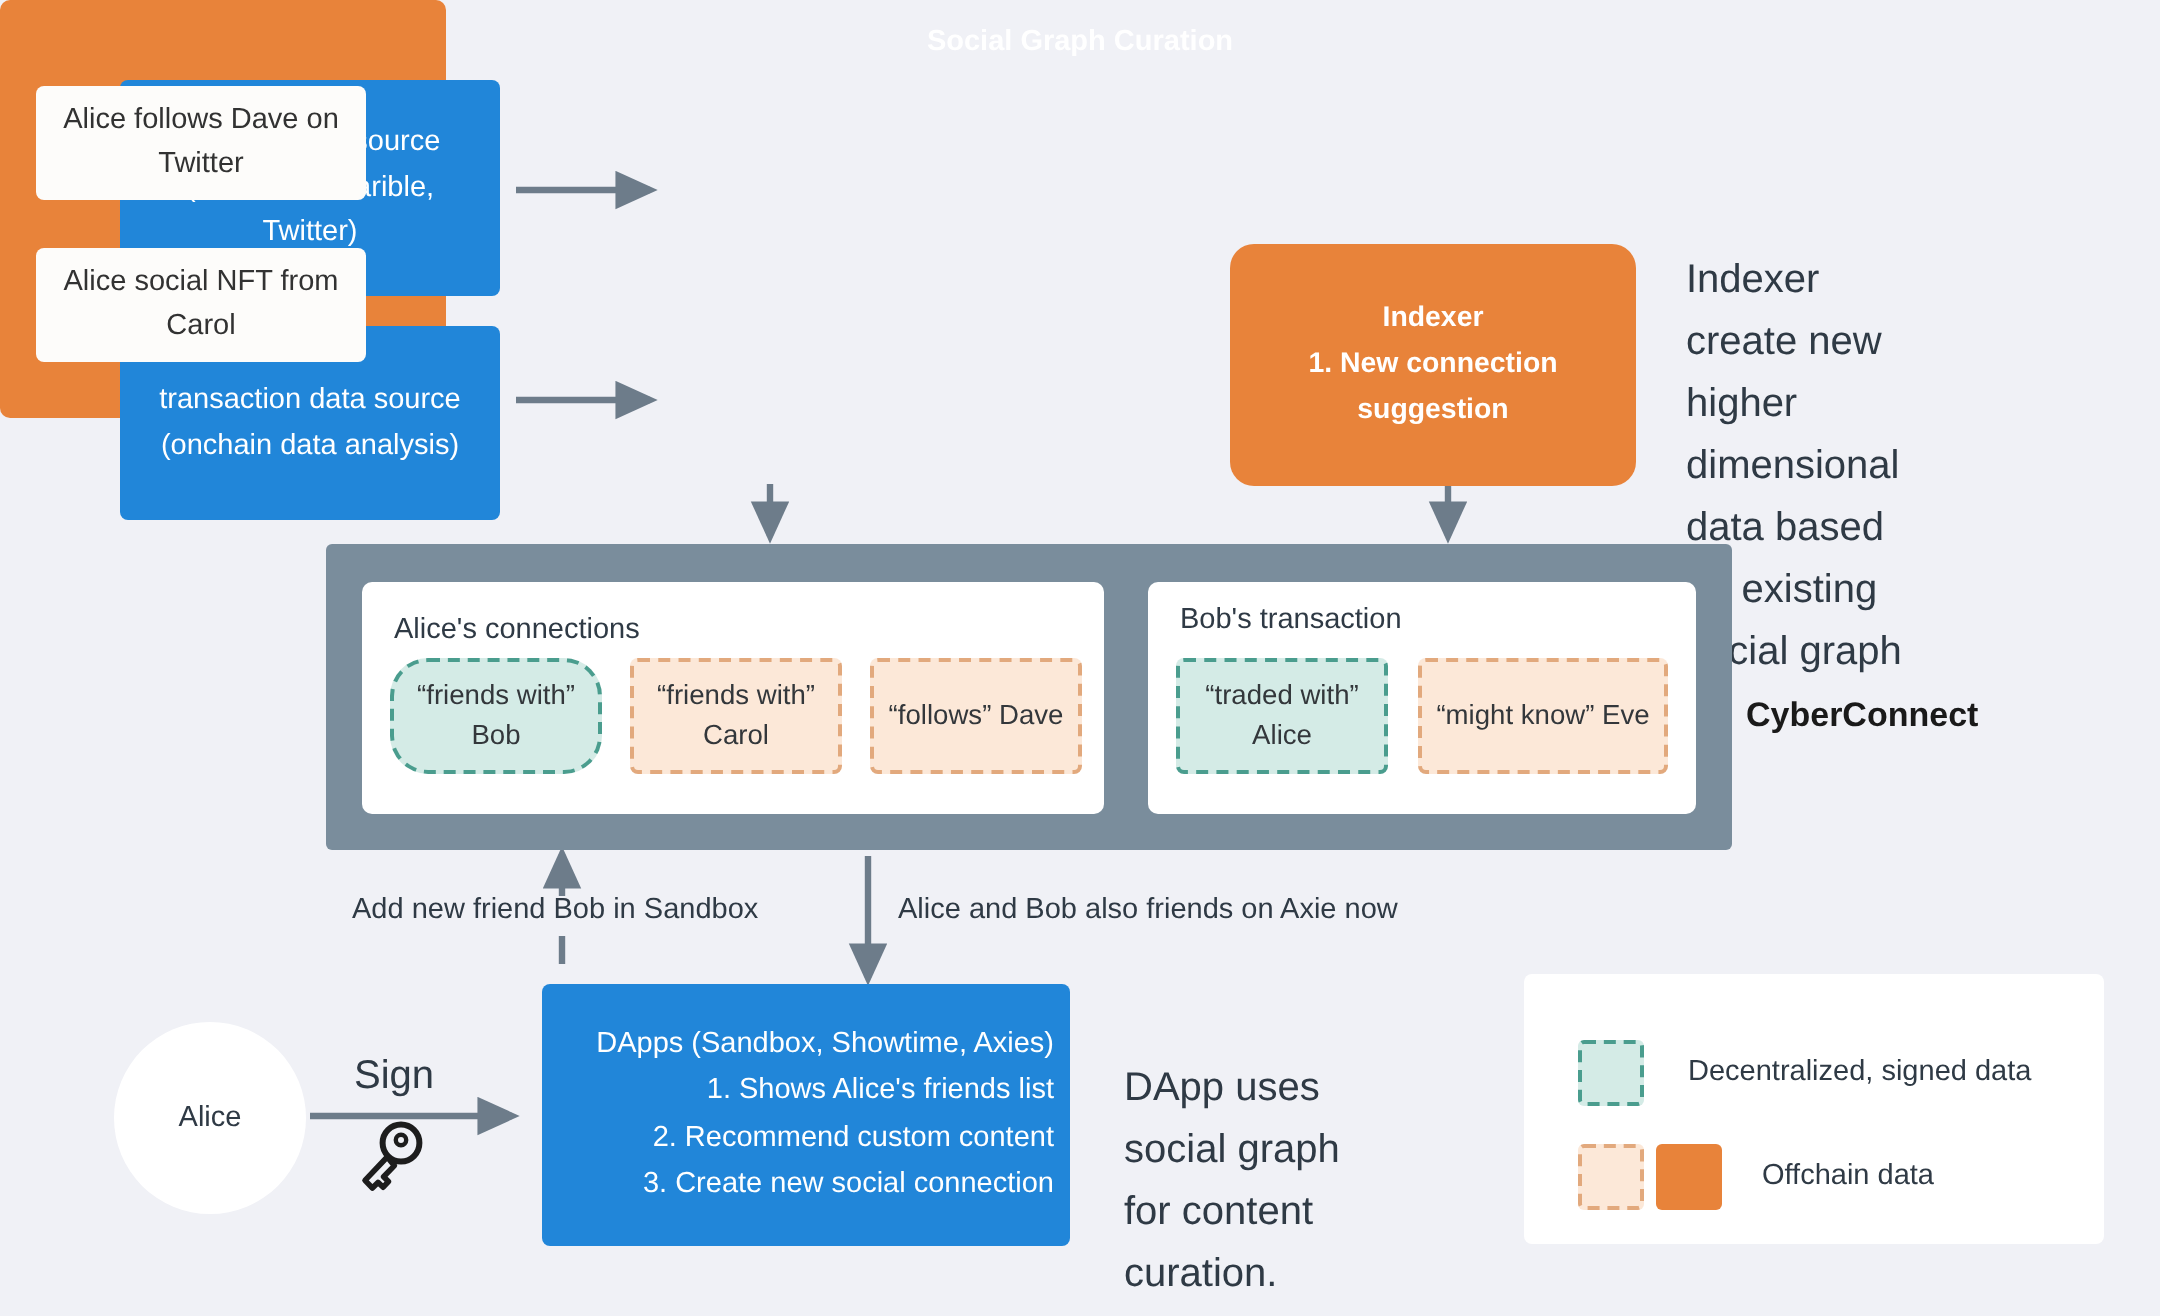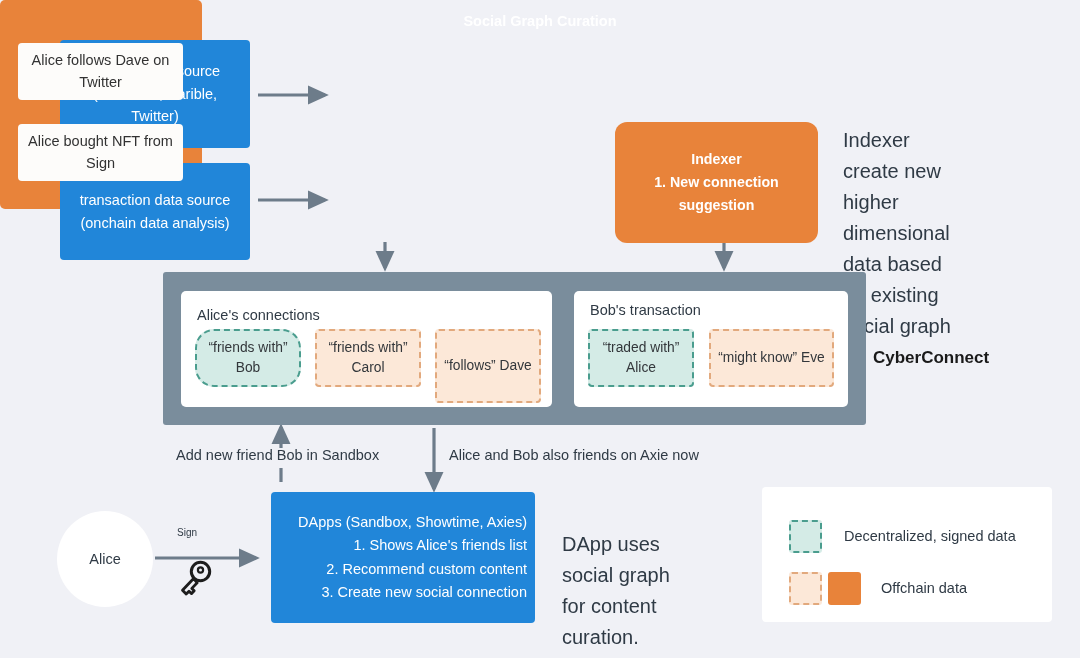--- a/index.html
+++ b/index.html
@@ -32,20 +32,21 @@
     border-radius: 4px;
     color: #ffffff;
     font-size: 14.5px;
     line-height: 1.55;
     padding: 6px 12px;
   }
   
   .orange-panel {
     background: #e8833a;
     border-radius: 5px;
+    padding-left: 21px;
   }
   .orange-title {
     position: absolute;
     color: #ffffff;
     font-weight: bold;
     font-size: 14.5px;
     text-align: center;
     left: 0;
     right: 0;
   }
@@ -144,21 +145,21 @@
     border-radius: 50%;
     display: flex;
     align-items: center;
     justify-content: center;
     color: #2f3a45;
     font-size: 14.5px;
   }
   .sign-label {
     position: absolute;
     color: #2f3a45;
-    font-size: 10px;
+    font-size: 20px;
   }
   
   .flow-label {
     position: absolute;
     color: #2f3a45;
     font-size: 14.5px;
     white-space: nowrap;
   }
   
   .legend-box {
@@ -225,37 +226,37 @@
     <span>offchain data source (NFTBank, Rarible, Twitter)</span>
   </div>
 
   <div class="box src-box" style="left:60px; top:163px; width:190px; height:97px;">
     <span>transaction data source (onchain data analysis)</span>
   </div>
 
   <div class="orange-panel" style="left:331px; top:33px; width:202px; height:209px;">
     <div class="orange-title" style="top:13px;">Social Graph Curation</div>
     <div class="white-card" style="left:18px; top:43px; width:165px; height:57px;">Alice follows Dave on Twitter</div>
-    <div class="white-card" style="left:18px; top:124px; width:165px; height:57px;">Alice bought NFT from Sign</div>
+    <div class="white-card" style="left:18px; top:124px; width:165px; height:57px;">Alice social NFT from Carol</div>
   </div>
 
   <div class="box indexer-box" style="left:615px; top:122px; width:203px; height:121px; white-space:pre-line;border-radius:12px;">
     <span>Indexer
 1. New connection suggestion</span>
   </div>
 
   <div class="note" style="left:843px; top:125px; width:125px;">Indexer create new higher dimensional data based on existing social graph</div>
 
   <div class="gray-panel" style="left:163px; top:272px; width:703px; height:153px;">
 
     <div class="conn-card" style="left:18px; top:19px; width:371px; height:116px;">
       <div class="conn-title" style="left:16px; top:16px;">Alice's connections</div>
       <div class="tag tag-teal" style="left:14px; top:38px; width:106px; height:58px;border-radius:19px;">“friends with” Bob</div>
       <div class="tag tag-peach" style="left:134px; top:38px; width:106px; height:58px;">“friends with” Carol</div>
-      <div class="tag tag-peach" style="left:254px; top:38px; width:106px; height:74px;">“follows” Dave</div>
+      <div class="tag tag-peach" style="left:254px; top:38px; width:106px; height:58px;">“follows” Dave</div>
     </div>
 
     <div class="conn-card" style="left:411px; top:19px; width:274px; height:116px;">
       <div class="conn-title" style="left:16px; top:11px;">Bob's transaction</div>
       <div class="tag tag-teal" style="left:14px; top:38px; width:106px; height:58px;">“traded with” Alice</div>
       <div class="tag tag-peach" style="left:135px; top:38px; width:125px; height:58px;">“might know” Eve</div>
     </div>
   </div>
 
   <div class="brand-label" style="left:873px; top:348px;">CyberConnect</div>

